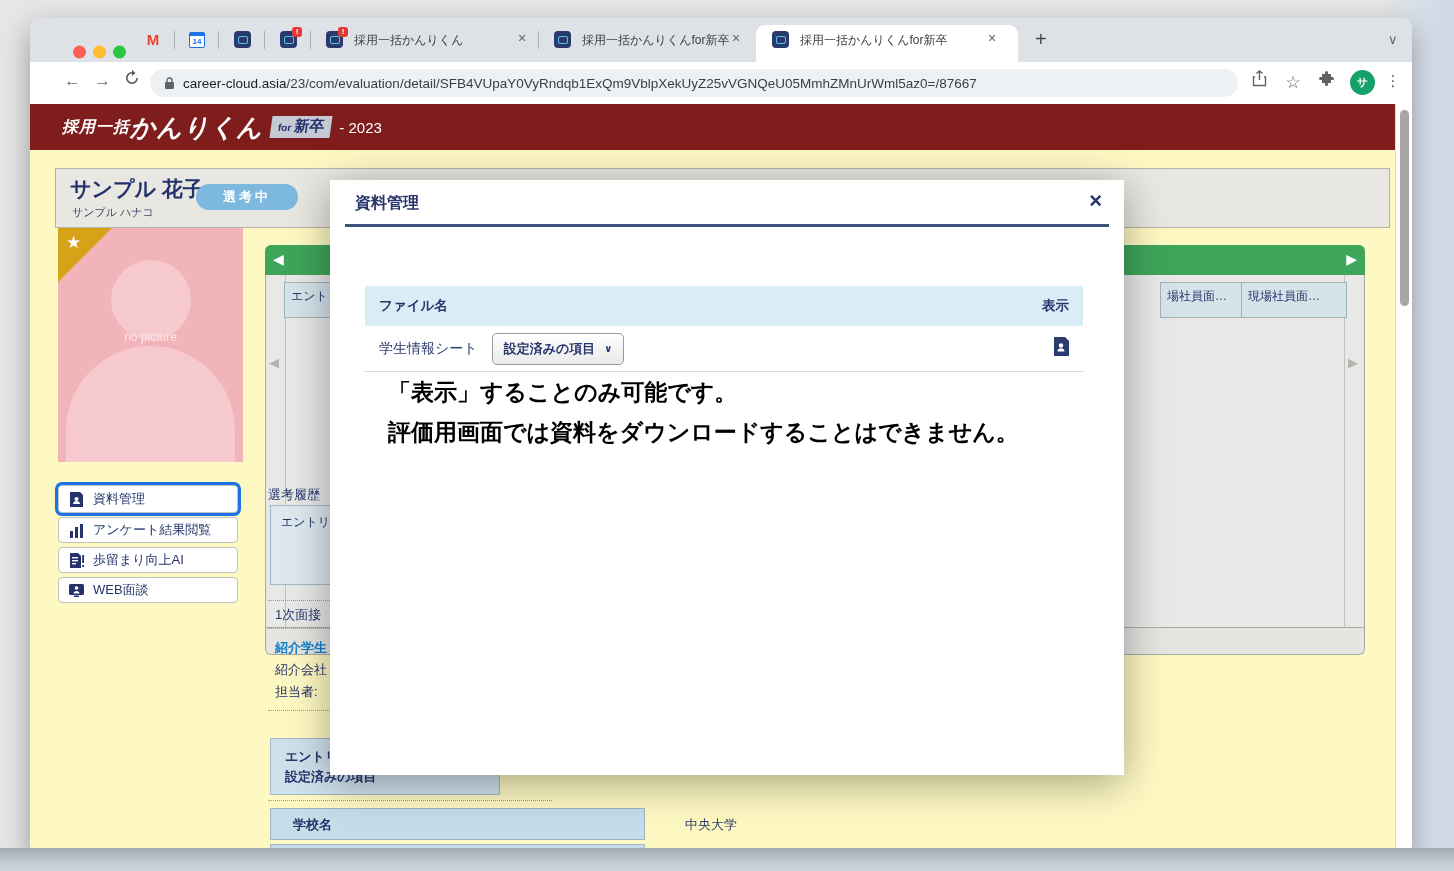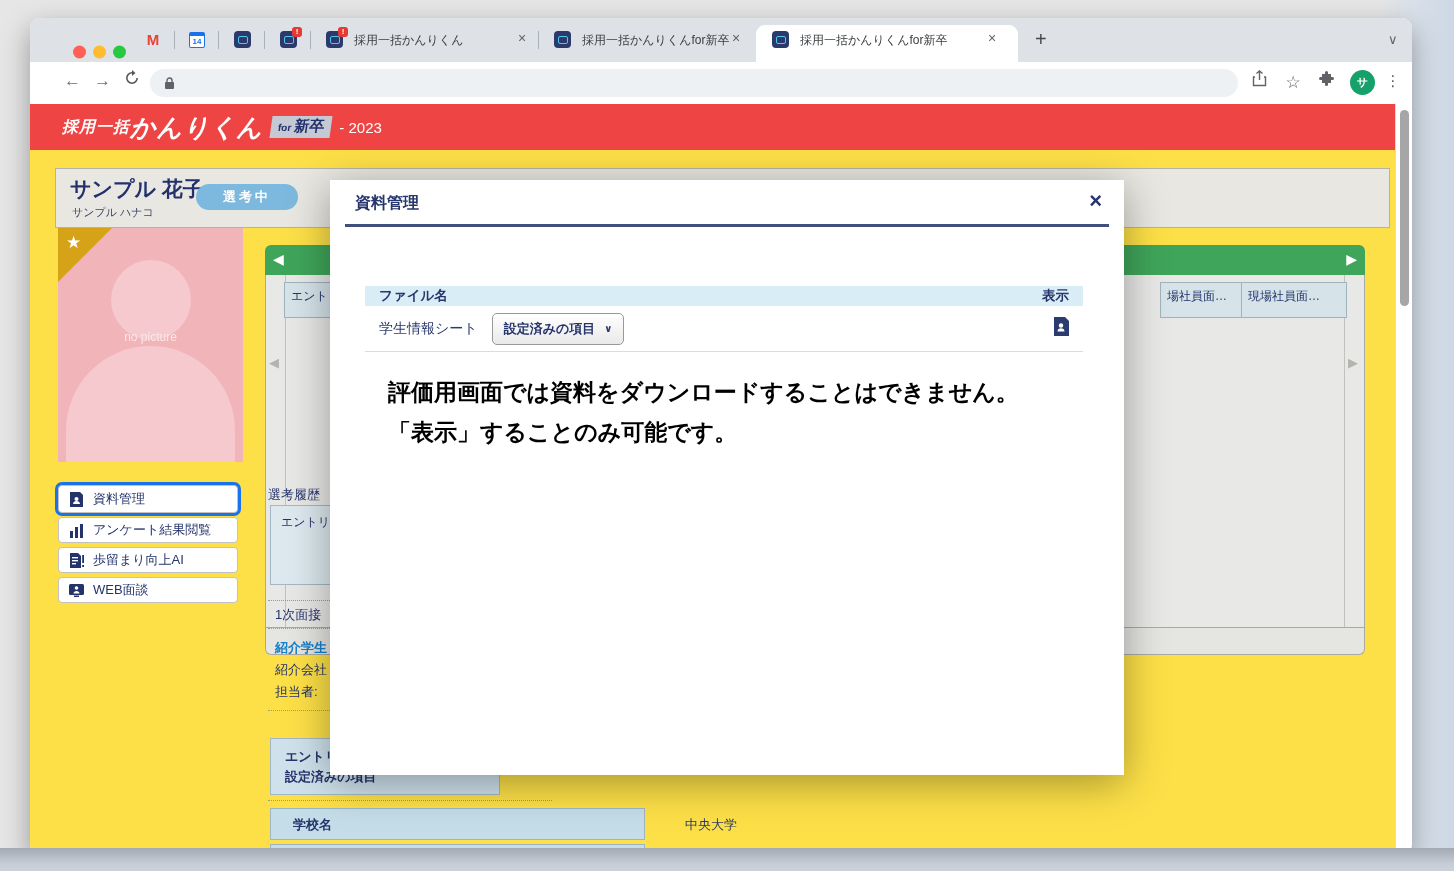--- a/index.html
+++ b/index.html
@@ -39,31 +39,31 @@
   .navbtn { position:absolute; top:9px; font-size:17px; color:#6b7075; }
   .urlbar { position:absolute; left:120px; top:7px; width:1088px; height:28px; background:#eef1f4;
             border-radius:14px; display:flex; align-items:center; padding:0 14px; }
   .urltext { font-size:13.5px; color:#202124; white-space:nowrap; overflow:hidden; margin-left:8px; }
   .urltext .path { color:#3c4043; }
   .tool-ic { position:absolute; top:10px; width:22px; text-align:center; color:#5f6368; }
   .avatar { position:absolute; left:1320px; top:8px; width:25px; height:25px; border-radius:50%;
             background:#16a06a; color:#fff; font-size:11px; font-weight:bold; text-align:center; line-height:25px; }
 
   
-  .appheader { position:absolute; left:0; top:86px; width:1365px; height:46px; background:#ef4444;
+  .appheader { position:absolute; left:0; top:86px; width:1365px; height:46px; background:#7f1d1d;
                display:flex; align-items:center; padding-left:32px; }
   .logo-a { color:#fff; font-style:italic; font-weight:bold; font-size:16px; letter-spacing:1px; }
   .logo-b { color:#fff; font-style:italic; font-weight:bold; font-size:25px; letter-spacing:1px; margin-right:8px; }
   .logo-badge { background:#c5c9d4; padding:1px 7px 2px; transform:skewX(-8deg); display:inline-block; }
   .logo-badge .for { color:#22306b; font-size:10px; font-weight:bold; margin-right:3px; }
   .logo-badge .tgt { color:#22306b; font-size:15px; font-weight:bold; }
   .logo-suffix { color:#fff; font-size:15px; margin-left:8px; }
 
   
-  .content { position:absolute; left:0; top:132px; width:1365px; height:704px; background:#fde047; overflow:hidden; }
+  .content { position:absolute; left:0; top:132px; width:1365px; height:704px; background:#fef9c3; overflow:hidden; }
 
   .candbar { position:absolute; left:25px; top:18px; width:1335px; height:60px; background:#e9e7e1;
              border:1px solid #b5b2a9; }
   .cand-name { position:absolute; left:14px; top:6px; font-size:21px; font-weight:bold; color:#22306b; }
   .cand-kana { position:absolute; left:16px; top:36px; font-size:11px; color:#3a4668; }
   .cand-badge { position:absolute; left:140px; top:15px; width:102px; height:26px; background:#7db9de;
                 border-radius:14px; color:#fff; font-size:13px; font-weight:bold; text-align:center;
                 line-height:26px; letter-spacing:3px; }
 
   .photo { position:absolute; left:28px; top:78px; width:185px; height:234px; background:#f1b5b9; overflow:hidden; }
@@ -102,21 +102,21 @@
   .schoolcell2 { position:absolute; left:240px; top:694px; width:375px; height:20px; background:#c4dde9; border:1px solid #9fb6c0; }
   .schoolval { position:absolute; left:655px; top:666px; font-size:13px; color:#2c3a64; }
 
   
   .modal { position:absolute; left:300px; top:30px; width:794px; height:595px; background:#fff; z-index:10;
            box-shadow:0 8px 40px rgba(0,0,0,.35); }
   .modal-title { position:absolute; left:25px; top:13px; font-size:16px; font-weight:bold; color:#26356b; }
   .modal-close { position:absolute; right:22px; top:8px; font-size:22px; font-weight:bold; color:#26356b; cursor:pointer; }
   .modal-rule { position:absolute; left:15px; right:15px; top:44px; height:3px; background:#414f7d; }
   .mtable { position:absolute; left:35px; top:106px; width:718px; }
-  .mthead { height:20px; background:#d9edf7; display:flex; align-items:center; justify-content:space-between;
+  .mthead { height:40px; background:#d9edf7; display:flex; align-items:center; justify-content:space-between;
             padding:0 14px; font-size:13.5px; font-weight:bold; color:#26356b; }
   .mtrow { height:46px; display:flex; align-items:center; padding:0 14px; border-bottom:1px solid #dcdcdc; }
   .mfile { font-size:14px; color:#2b3b6e; }
   .dropdown { margin-left:14px; display:flex; align-items:center; gap:9px; padding:6px 11px;
               border:1px solid #999; border-radius:5px; background:linear-gradient(#ffffff,#e9e9e9);
               font-size:13px; font-weight:bold; color:#26356b; cursor:pointer; }
   .dropdown .chev { font-size:10px; }
   .viewicon { margin-left:auto; cursor:pointer; }
   .note { position:absolute; left:58px; top:192px; font-size:23px; font-weight:800; color:#000; line-height:40px; }
 
@@ -188,20 +188,21 @@
       <span class="navbtn" style="left:94px;top:8px">
         <svg width="16" height="16" viewBox="0 0 16 16">
             <path d="M8 2a6 6 0 1 0 6 6h-1.6A4.4 4.4 0 1 1 8 3.6V6l3.5-3L8 0z" fill="#55585c"></path>
           </svg>
       </span>
       <div class="urlbar">
         <svg width="11" height="13" viewBox="0 0 11 13">
             <rect x="1" y="5" width="9" height="7" rx="1" fill="#5f6368"></rect>
             <path d="M3 5V3.5a2.5 2.5 0 0 1 5 0V5" fill="none" stroke="#5f6368" stroke-width="1.4"></path>
           </svg>
+        <span class="urltext"><b style="font-weight:normal;color:#202124">career-cloud.asia</b><span class="path">/23/com/evaluation/detail/SFB4VUpaY0VyRndqb1ExQm9VblpXekUyZ25vVGNQeU05MmhZMnUrWml5az0=/87667</span></span>
       </div>
       <span class="tool-ic" style="left:1218px;top:8px">
         <svg width="15" height="17" viewBox="0 0 15 17">
             <path d="M7.5 1v9M4.5 3.5L7.5 1l3 2.5" stroke="#5f6368" stroke-width="1.4" fill="none"></path>
             <path d="M3 7H1.5v8.5h12V7H12" stroke="#5f6368" stroke-width="1.4" fill="none"></path>
           </svg>
       </span>
       <span class="tool-ic" style="left:1252px;font-size:17px">☆</span>
       <span class="tool-ic" style="left:1286px;top:9px">
         <svg width="16" height="16" viewBox="0 0 16 16">
@@ -327,22 +328,22 @@
             <span class="viewicon">
               <svg width="16" height="19" viewBox="0 0 16 19">
                   <path d="M1 0h11l4 4v15H1z" fill="#2b3b6e"></path>
                   <circle cx="8" cy="8.5" r="2.2" fill="#fff"></circle>
                   <path d="M4.5 14.5c0-2.2 1.7-3.3 3.5-3.3s3.5 1.1 3.5 3.3z" fill="#fff"></path>
                 </svg>
             </span>
           </div>
         </div>
         <div class="note">
+          <div>「表示」することのみ可能です。</div>
           <div>評価用画面では資料をダウンロードすることはできません。</div>
-          <div>「表示」することのみ可能です。</div>
         </div>
       </div>
 
     </div>
 
     <div class="vscroll">
       <div class="vthumb"></div>
     </div>
 
   </div>

